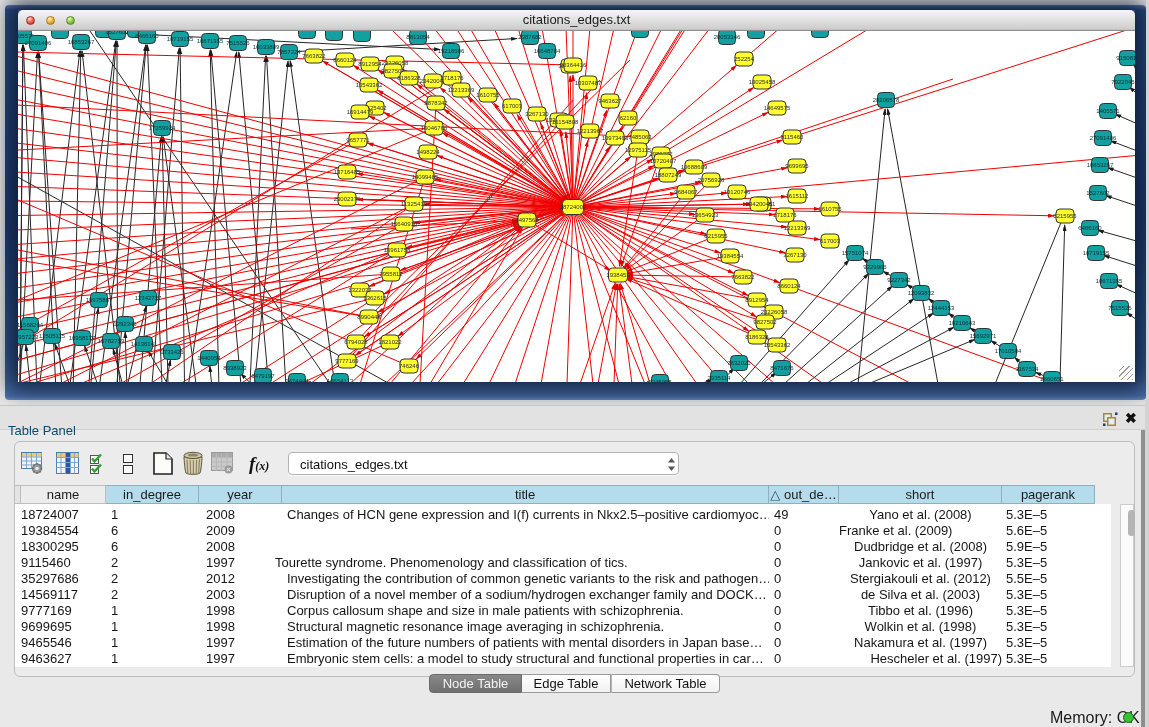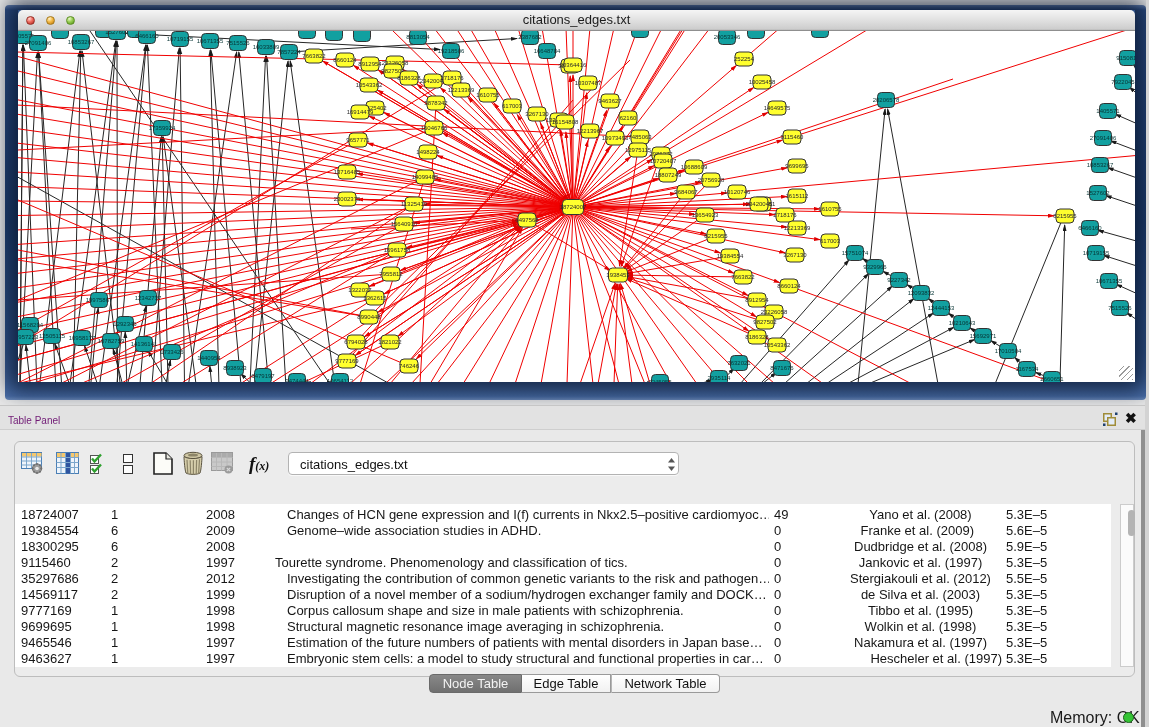--- a/index.html
+++ b/index.html
@@ -28,21 +28,21 @@
 #tly { left:28px; background:radial-gradient(circle at 35% 25%, #fff3cc, #f3b843 45%, #d18d20 80%, #a06a15); border:0.5px solid #a57a1e; }
 #tlg { left:48px; background:radial-gradient(circle at 35% 25%, #e8f8c8, #97cd52 45%, #6aa62c 80%, #4d7d1d); border:0.5px solid #5d8f25; }
 
 #canvas { left:0; top:21px; width:1117px; height:351px; background:#ffffff; overflow:hidden; }
 #grip { right:2px; bottom:2px; width:14px; height:14px;
   background:repeating-linear-gradient(135deg, transparent 0 3px, #9a9a9a 3px 4px); }
 
 
 #tpheader { left:0; top:405px; width:1149px; height:25px; background:#e2e2e2;
   border-top:1px solid #c6c6c6; border-bottom:1px solid #cecece; }
-#tpheader span.t { position:absolute; left:8px; top:9px; font-size:10px; color:#701a75; }
+#tpheader span.t { position:absolute; left:8px; top:17px; font-size:13px; color:#0c4a6e; }
 #floatic { left:1103px; top:6px; }
 #closeic { left:1125px; top:4px; font-size:14px; font-weight:bold; color:#111; }
 
 #card { left:14px; top:441px; width:1121px; height:236px; background:#ececec;
   border:1px solid #bdbdbd; border-radius:6px; }
 .tbic { top:10px; }
 
 #dropdown { left:273px; top:10px; width:391px; height:23px; background:#ffffff;
   border:1px solid #b3b3b3; border-radius:4px; box-shadow:0 1px 0 rgba(255,255,255,.7);}
 #dropdown span { position:absolute; left:11px; top:4px; font-size:13px; color:#111; }
@@ -725,37 +725,46 @@
       <path d="M15.8,15.8 l3.4,3.4 M19.2,15.8 l-3.4,3.4" stroke="#d8d8d8" stroke-width="1.2"></path>
     </svg>
     <div class="abs" style="left:234px;top:11px;width:38px;height:22px;font-family:'Liberation Serif',serif;font-style:italic;color:#111;"><span style="font-size:19px;font-weight:bold;">f</span><span style="font-size:12px;font-weight:bold;">(x)</span></div>
   <div class="abs" id="dropdown">
       <span>citations_edges.txt</span>
     <svg id="ddarr" class="abs" style="left:378px;top:5px" width="9" height="13" viewBox="0 0 9 13">
       <path d="M4.5,0 L8,4.5 L1,4.5 Z" fill="#555"></path>
       <path d="M4.5,13 L8,8.5 L1,8.5 Z" fill="#555"></path>
     </svg>
   </div>
+  <div class="abs" id="thead">
+    <div class="hc" style="left:0px; width:6px; background:#e4e4e4; border-color:#bdbdbd;"></div>
+    <div class="hc" style="left:6px; width:85px; background:#ececec; border-color:#bdbdbd;">name</div>
+    <div class="hc" style="left:91px; width:93px;">in_degree</div>
+    <div class="hc" style="left:184px; width:83px;">year</div>
+    <div class="hc" style="left:267px; width:487px;">title</div>
+    <div class="hc" style="left:754px; width:70px;"><span style="color:#1c3f5e">△</span> out_de…</div>
+    <div class="hc" style="left:824px; width:163px;">short</div>
+    <div class="hc" style="left:987px; width:93px;">pagerank</div>
+  </div>
   <div class="abs" id="rows">
       <div class="row" style="top:2px">
         <span style="left:6px">18724007</span>
         <span style="left:96px">1</span>
         <span style="left:191px">2008</span>
         <span style="left:272px;width:482px">Changes of HCN gene expression and I(f) currents in Nkx2.5–positive cardiomyoc…</span>
         <span style="left:759px">49</span>
         <span style="left:824px;width:163px;text-align:center">Yano et al. (2008)</span>
         <span style="left:991px">5.3E–5</span>
       </div>
       <div class="row" style="top:18px">
         <span style="left:6px">19384554</span>
         <span style="left:96px">6</span>
         <span style="left:191px">2009</span>
-        <span style="left:272px;width:482px">Genome–wide association studies in ADHD.</span>
         <span style="left:759px">0</span>
-        <span style="left:796px;width:163px;text-align:right">Franke et al. (2009)</span>
+        <span style="left:824px;width:163px;text-align:left">Franke et al. (2009)</span>
         <span style="left:991px">5.6E–5</span>
       </div>
       <div class="row" style="top:34px">
         <span style="left:6px">18300295</span>
         <span style="left:96px">6</span>
         <span style="left:191px">2008</span>
         <span style="left:759px">0</span>
         <span style="left:824px;width:163px;text-align:center">Dudbridge et al. (2008)</span>
         <span style="left:991px">5.9E–5</span>
       </div>
@@ -773,33 +782,33 @@
         <span style="left:96px">2</span>
         <span style="left:191px">2012</span>
         <span style="left:272px;width:482px">Investigating the contribution of common genetic variants to the risk and pathogen…</span>
         <span style="left:759px">0</span>
         <span style="left:824px;width:163px;text-align:center">Stergiakouli et al. (2012)</span>
         <span style="left:991px">5.5E–5</span>
       </div>
       <div class="row" style="top:82px">
         <span style="left:6px">14569117</span>
         <span style="left:96px">2</span>
-        <span style="left:191px">1999</span>
+        <span style="left:191px">2003</span>
         <span style="left:272px;width:482px">Disruption of a novel member of a sodium/hydrogen exchanger family and DOCK…</span>
         <span style="left:759px">0</span>
         <span style="left:824px;width:163px;text-align:center">de Silva et al. (2003)</span>
         <span style="left:991px">5.3E–5</span>
       </div>
       <div class="row" style="top:98px">
         <span style="left:6px">9777169</span>
         <span style="left:96px">1</span>
         <span style="left:191px">1998</span>
         <span style="left:272px;width:482px">Corpus callosum shape and size in male patients with schizophrenia.</span>
         <span style="left:759px">0</span>
-        <span style="left:824px;width:163px;text-align:center">Tibbo et al. (1995)</span>
+        <span style="left:824px;width:163px;text-align:center">Tibbo et al. (1996)</span>
         <span style="left:991px">5.3E–5</span>
       </div>
       <div class="row" style="top:114px">
         <span style="left:6px">9699695</span>
         <span style="left:96px">1</span>
         <span style="left:191px">1998</span>
         <span style="left:272px;width:482px">Structural magnetic resonance image averaging in schizophrenia.</span>
         <span style="left:759px">0</span>
         <span style="left:824px;width:163px;text-align:center">Wolkin et al. (1998)</span>
         <span style="left:991px">5.3E–5</span>

